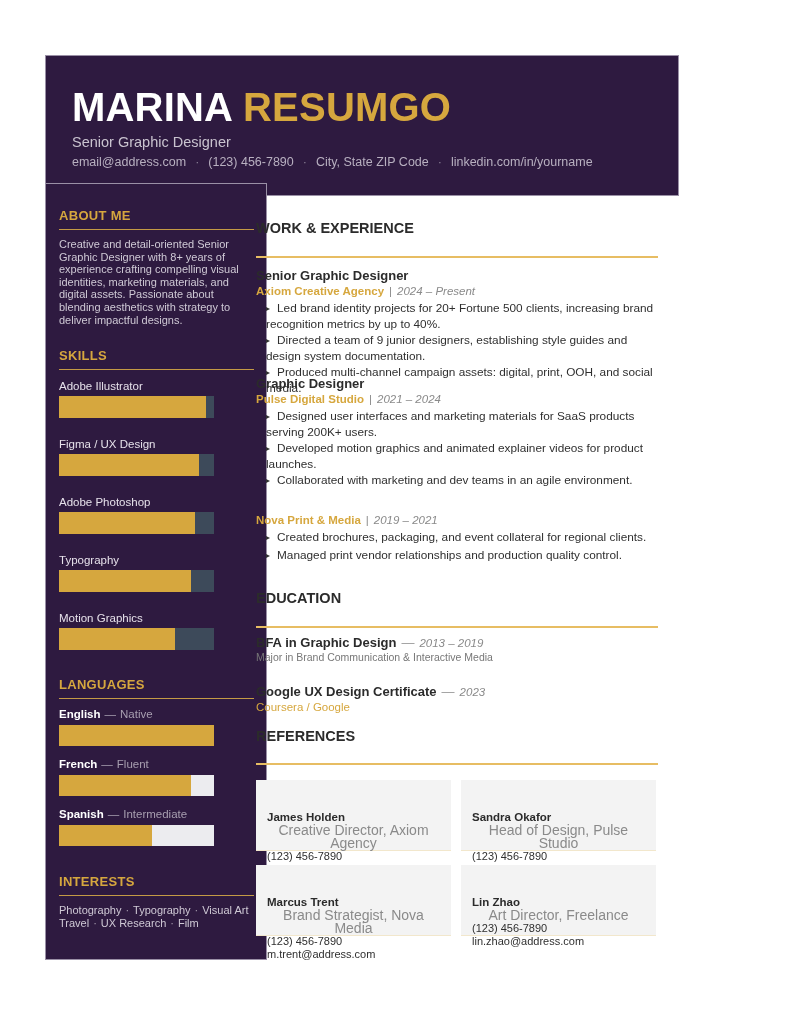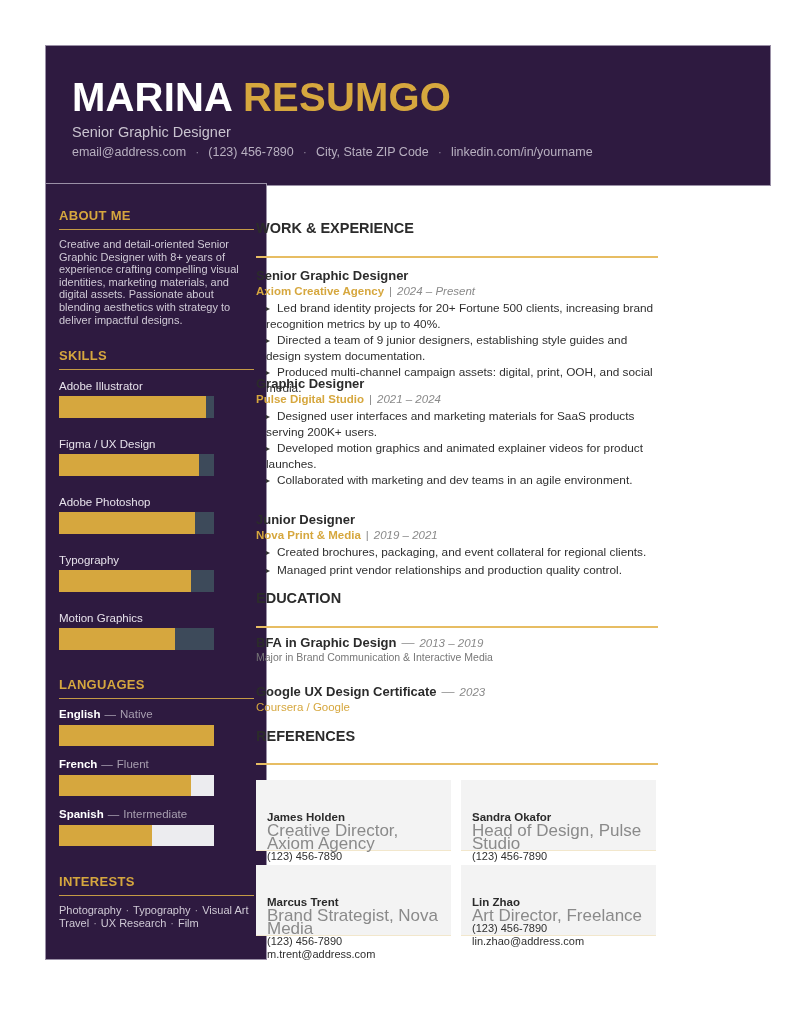--- a/index.html
+++ b/index.html
@@ -1,20 +1,20 @@
 <!DOCTYPE html>
 <html><head>
 <meta charset="utf-8">
 <style>
   * { box-sizing: border-box; margin: 0; padding: 0; }
   html, body { width: 791px; height: 1024px; background: #ffffff; overflow: hidden; }
   body { font-family: "Liberation Sans", sans-serif; position: relative; }
 
   .header {
-    position: absolute; left: 46px; top: 46px; width: 724px; height: 139px;
+    position: absolute; left: 46px; top: 56px; width: 632px; height: 139px;
     background: #2e1a40;
     box-shadow: 0 0 0 1px #9a90a6;
   }
   .name {
     position: absolute; left: 26px; top: 28px;
     font-size: 40px; font-weight: bold; letter-spacing: 0.2px; line-height: 46px;
     white-space: nowrap;
   }
   .name .first { color: #ffffff; }
   .name .last { color: #d6a73e; }
@@ -90,21 +90,21 @@
   .edu-title .d { color: #8a8a8a; font-style: italic; font-size: 11.5px; }
   .edu-school { font-size: 11.5px; color: #d6a73e; line-height: 14px; }
   .edu-note { font-size: 10.5px; color: #777777; line-height: 13px; }
 
   .ref {
     position: absolute; width: 195px; height: 71px;
     background: #f3f3f3; border-bottom: 1.5px solid #f2e7cc;
     padding: 9px 11px;
   }
   .ref-name { font-size: 11.5px; font-weight: bold; color: #2b2b2b; line-height: 14px; margin-top: 21px; }
-  .ref-role { font-size: 17px; color: #8a8a8a; line-height: 13px; }
+  .ref-role { font-size: 14px; color: #8a8a8a; line-height: 13px; text-align: center; }
   .ref-line { font-size: 11px; color: #2f2f2f; line-height: 13px; }
 </style>
 </head>
 <body>
 
 <div class="header">
   <div class="name">
     <span class="first">MARINA</span>
     <span class="last">RESUMGO</span>
   </div>
@@ -194,21 +194,20 @@
     <div class="job-title">Graphic Designer</div>
     <div class="job-meta"><span class="company">Pulse Digital Studio</span><span class="pipe">|</span><span class="dates">2021 – 2024</span></div>
     <ul class="bullets">
       <li><span class="tri">▸</span><span>Designed user interfaces and marketing materials for SaaS products serving 200K+ users.</span></li>
       <li><span class="tri">▸</span><span>Developed motion graphics and animated explainer videos for product launches.</span></li>
       <li><span class="tri">▸</span><span>Collaborated with marketing and dev teams in an agile environment.</span></li>
     </ul>
   </div>
 
   <div class="job" style="top:512px;">
-    <div class="job-title">Junior Designer</div>
     <div class="job-meta"><span class="company">Nova Print &amp; Media</span><span class="pipe">|</span><span class="dates">2019 – 2021</span></div>
     <ul class="bullets">
       <li><span class="tri">▸</span><span>Created brochures, packaging, and event collateral for regional clients.</span></li>
       <li><span class="tri">▸</span><span>Managed print vendor relationships and production quality control.</span></li>
     </ul>
   </div>
 
   <div class="sec-h" style="top:590px;">EDUCATION</div>
   <div class="sec-rule" style="top:626px;"></div>
 

